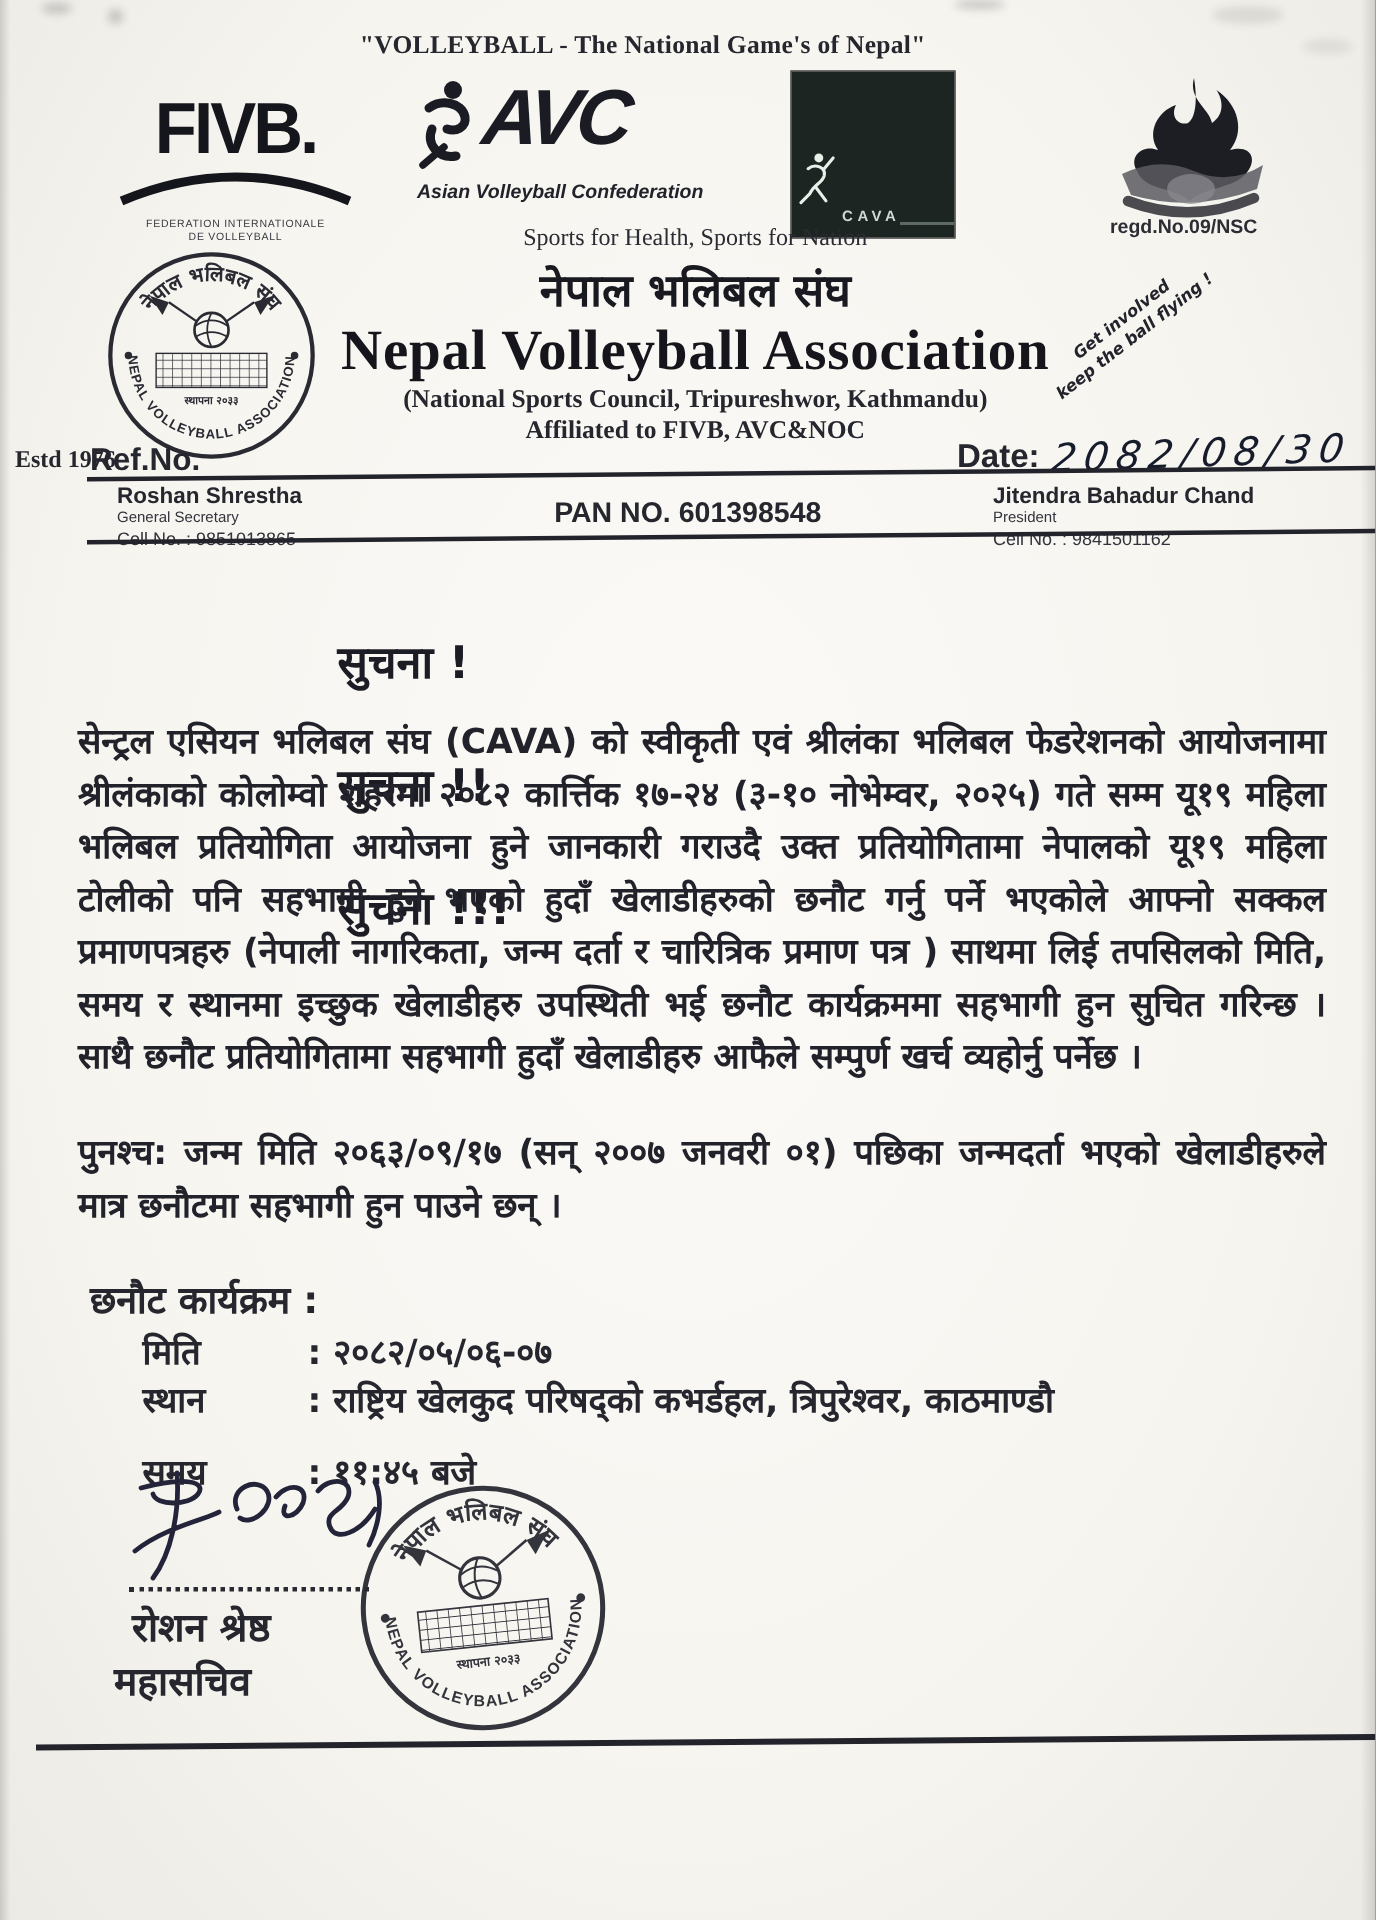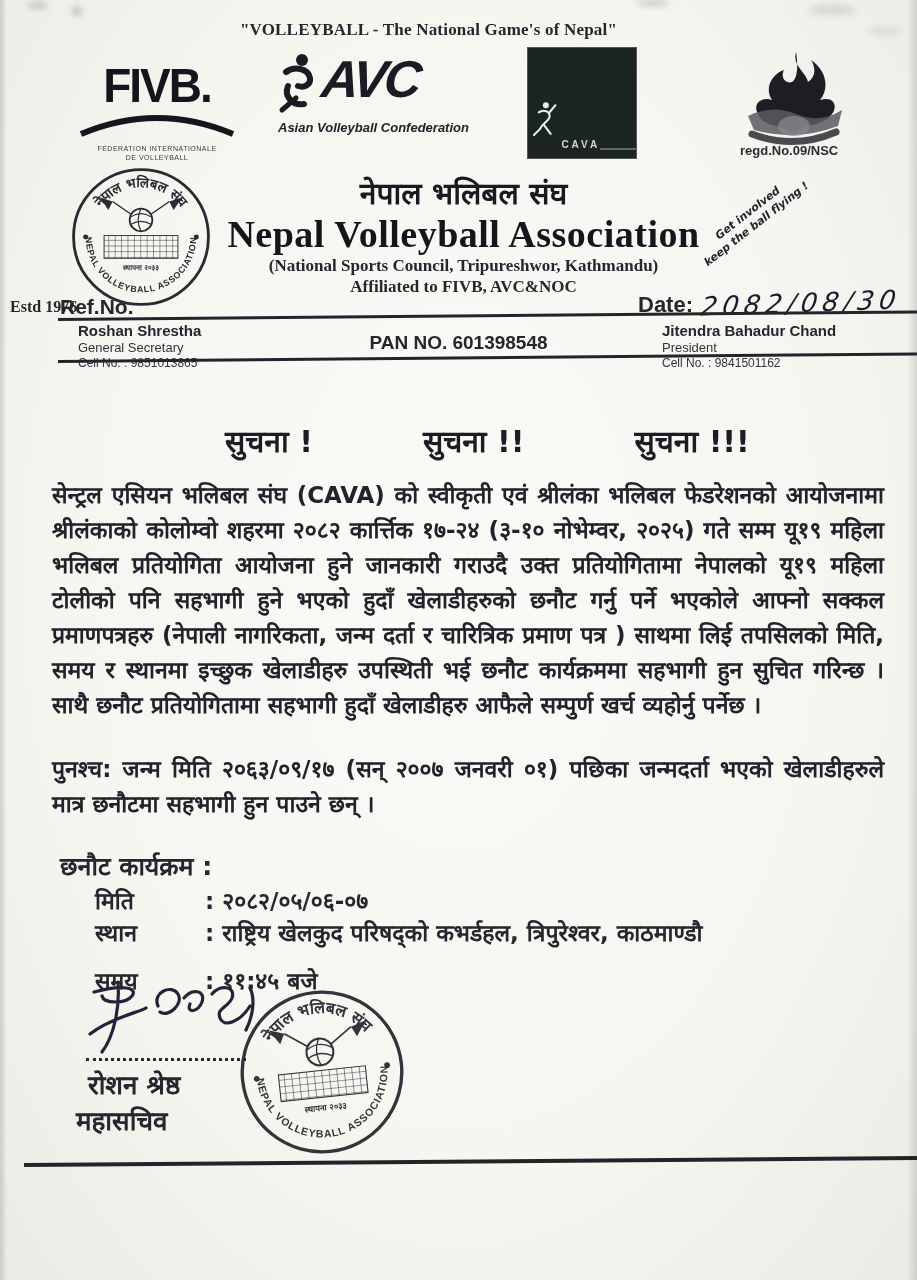--- a/index.html
+++ b/index.html
@@ -53,26 +53,26 @@
   .dateblk .lbl{font:bold 22px "Liberation Sans",sans-serif;}
   .hand{display:inline-block;font:italic 26px "DejaVu Sans",sans-serif;letter-spacing:5px;transform:rotate(-2deg) skewX(-10deg);color:#171c2c;margin-left:4px;}
 
   .rule{position:absolute;background:#23232b;transform-origin:left center;}
   .rule1{left:58px;top:318px;width:859px;height:2.5px;transform:rotate(-0.5deg);}
   .rule2{left:58px;top:360px;width:859px;height:2.5px;transform:rotate(-0.5deg);}
   .rule3{left:24px;top:1163px;width:893px;height:4px;transform:rotate(-0.45deg);}
 
   .official{position:absolute;text-align:left;font-family:Liberation Sans, sans-serif;}
   .official .nm{font-weight:bold;font-size:15px;}
-  .official .tt{font-size:13px;color:#33333b;margin-top:1px;}
+  .official .tt{font-size:10px;color:#33333b;margin-top:1px;}
   .official .cl{font-size:12px;color:#33333b;margin-top:1px;}
   .off-left{left:78px;top:322px;width:180px;}
   .off-right{left:662px;top:322px;width:210px;}
   .pan{left:0;right:0;top:332px;text-align:center;font:bold 19px "Liberation Sans",sans-serif;}
-  .headings{position:absolute;left:225px;top:420px;display:flex;gap:110px;}
+  .headings{position:absolute;left:225px;top:420px;display:flex;gap:41px;flex-direction:column;}
   .headings span{font:bold 30px "DejaVu Sans",sans-serif;color:#1c1c24;}
 
   .para{position:absolute;left:52px;width:832px;text-align:justify;
         font:bold 23px/35px "DejaVu Sans",sans-serif;color:#22222b;}
   .p1{top:478px;}
   .p2{top:752px;}
   .p2 .plabel{font-weight:bold;}
 
   .sched-h{position:absolute;left:60px;top:848px;font:bold 25px "DejaVu Sans",sans-serif;}
   .sched-row{position:absolute;left:95px;font:bold 23px "DejaVu Sans",sans-serif;white-space:nowrap;}
@@ -140,20 +140,21 @@
   <div class="abs nsc">
     <svg width="150" height="96" viewBox="0 0 150 96">
       <path d="M78,2 C74,16 88,22 90,32 C99,26 97,16 93,10 C108,20 112,38 102,50 C116,46 120,56 114,64 C106,76 86,74 75,84 C64,74 46,78 40,64 C34,54 44,46 54,50 C46,38 54,24 66,20 C62,28 68,34 74,32 C80,28 80,14 78,2 Z" fill="#1d1d24"></path>
       <path d="M30,66 Q55,54 78,64 Q102,74 124,60 L120,76 Q78,92 36,80 Z" fill="#5a5a60" opacity=".85"></path>
       <ellipse cx="76" cy="76" rx="16" ry="10" fill="#8a8a90" opacity=".7"></ellipse>
       <path d="M34,84 Q76,100 118,82" fill="none" stroke="#2b2b33" stroke-width="7" stroke-linecap="round" opacity=".85"></path>
     </svg>
   </div>
   <div class="abs regd">regd.No.09/NSC</div>
 
+  <div class="abs motto">Sports for Health, Sports for Nation</div>
   <div class="abs orgnp">नेपाल भलिबल संघ</div>
   <div class="abs orgen">Nepal Volleyball Association</div>
   <div class="abs orgaff">Affiliated to FIVB, AVC&amp;NOC</div>
   <div class="abs orgaddr">(National Sports Council, Tripureshwor, Kathmandu)</div>
   <div class="abs estd">Estd 1976</div>
 
   <div class="abs slogan">
     <div>Get involved</div>
     <div>keep the ball flying !</div>
   </div>

